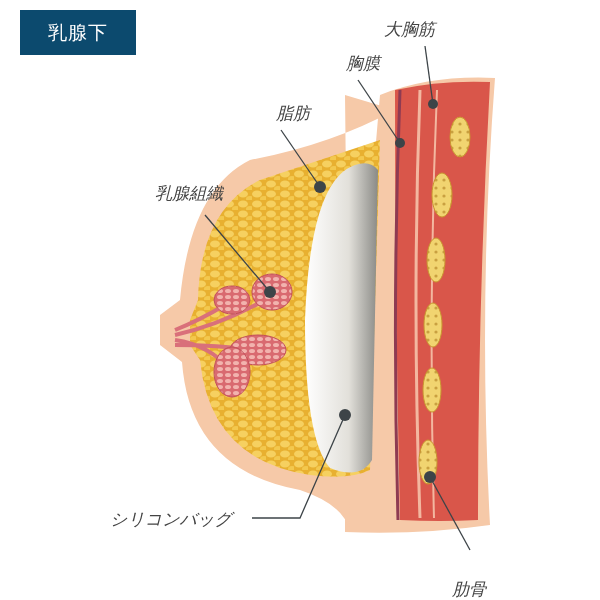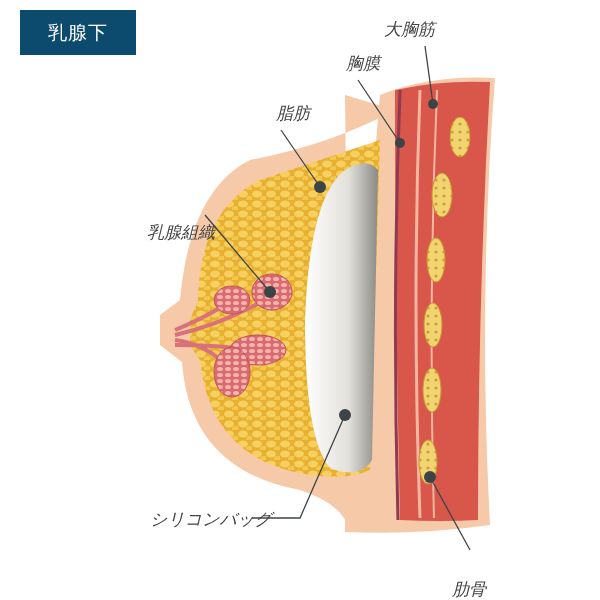--- a/index.html
+++ b/index.html
@@ -79,15 +79,15 @@
     <circle cx="320" cy="187" r="6"></circle>
     <circle cx="270" cy="292" r="6"></circle>
     <circle cx="345" cy="415" r="6"></circle>
     <circle cx="430" cy="477" r="6"></circle>
   </g>
 </svg>
 
 <div class="label" style="left:384px;top:18px;">大胸筋</div>
 <div class="label" style="left:331px;top:52px;margin-left:15px;">胸膜</div>
 <div class="label" style="left:242px;top:102px;margin-left:34px;">脂肪</div>
-<div class="label" style="left:147px;top:182px;margin-top:39px;">乳腺組織</div>
-<div class="label" style="left:110px;top:508px;margin-left:40px;">シリコンバッグ</div>
+<div class="label" style="left:155px;top:182px;">乳腺組織</div>
+<div class="label" style="left:110px;top:508px;">シリコンバッグ</div>
 <div class="label" style="left:452px;top:578px;">肋骨</div>
 
 </body></html>

